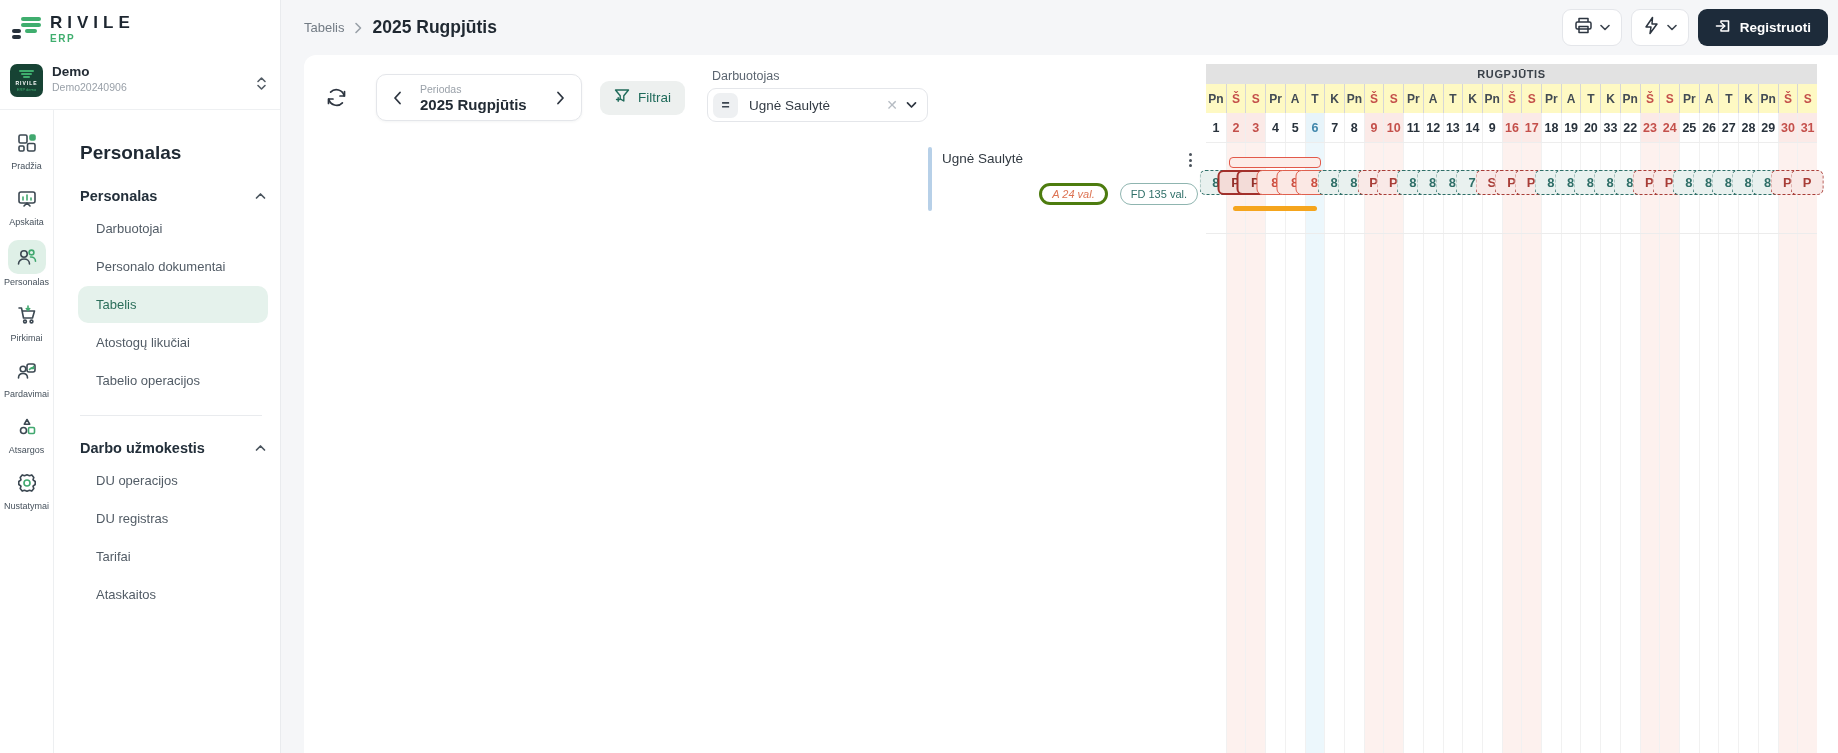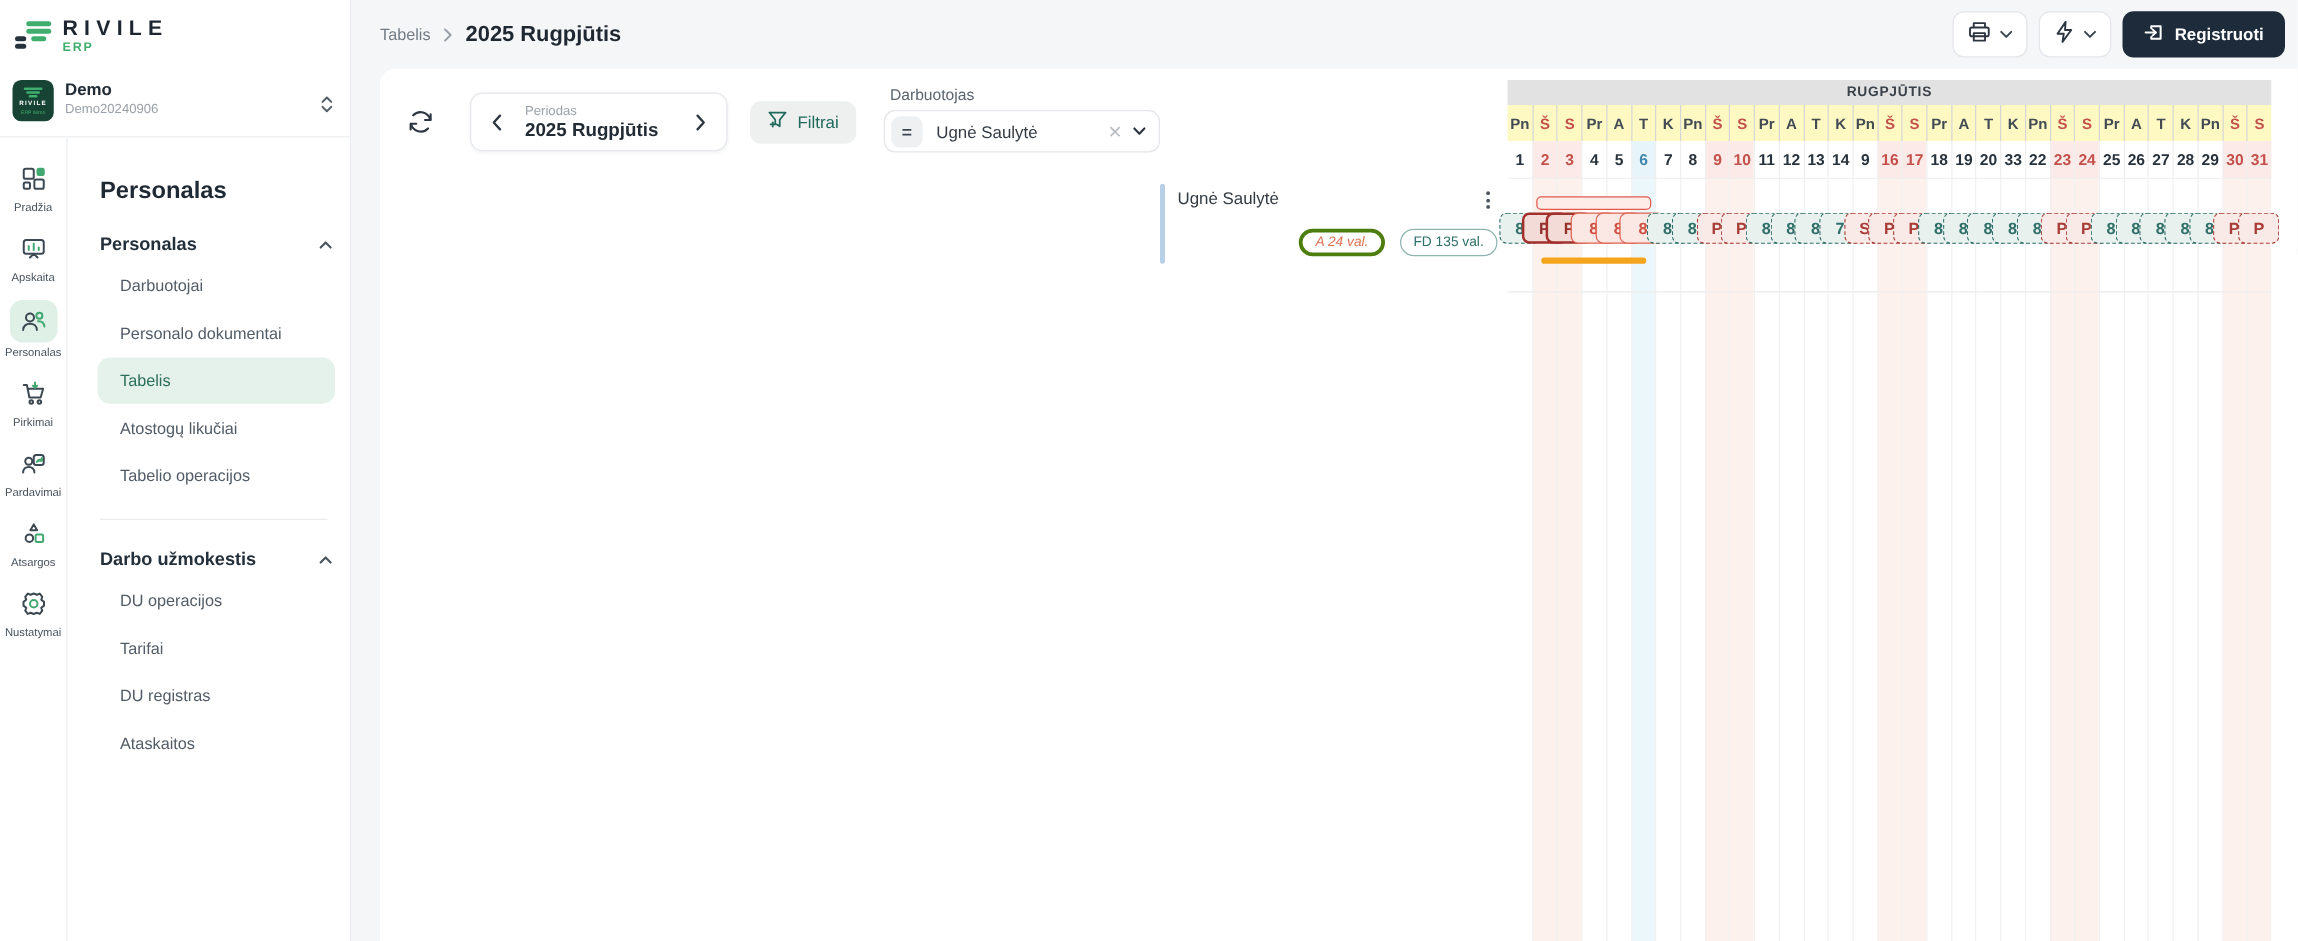--- a/index.html
+++ b/index.html
@@ -252,22 +252,22 @@
           <div class="menu-divider"></div>
           <div class="menu-header">
             <span>Darbo užmokestis</span>
             <span class="chev-up">
               <svg width="11" height="8" viewBox="0 0 11 8" fill="none" stroke="currentColor" stroke-width="1.7" stroke-linecap="round" stroke-linejoin="round">
                 <path d="M1.5 6 L5.5 2 L9.5 6"></path>
               </svg>
             </span>
           </div>
           <div class="menu-item">DU operacijos</div>
+          <div class="menu-item">DU registras</div>
           <div class="menu-item">Tarifai</div>
-          <div class="menu-item">DU registras</div>
           <div class="menu-item">Ataskaitos</div>
         </div>
     </div>
   </div>
 </div>
 
 <div class="main">
   <div class="topbar">
     <span class="crumb">Tabelis</span>
     <span class="crumb-sep">

